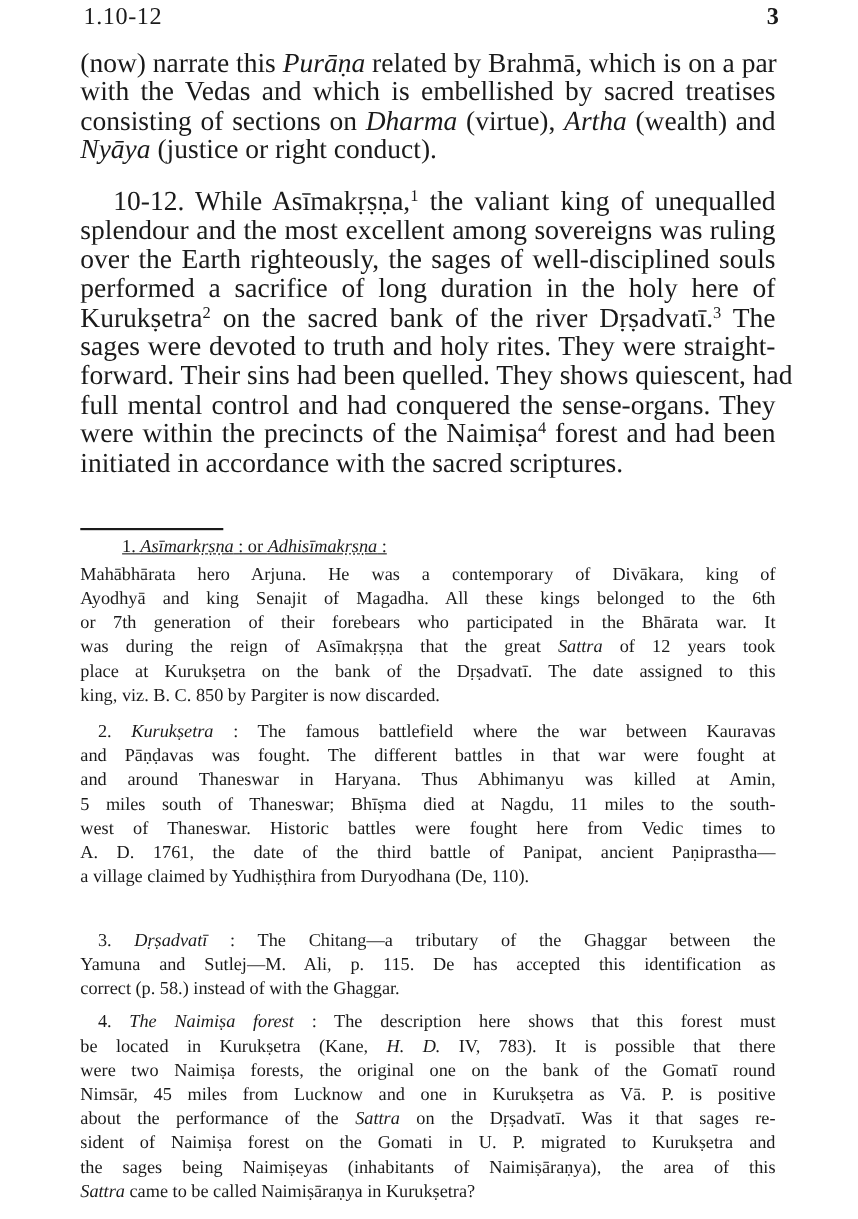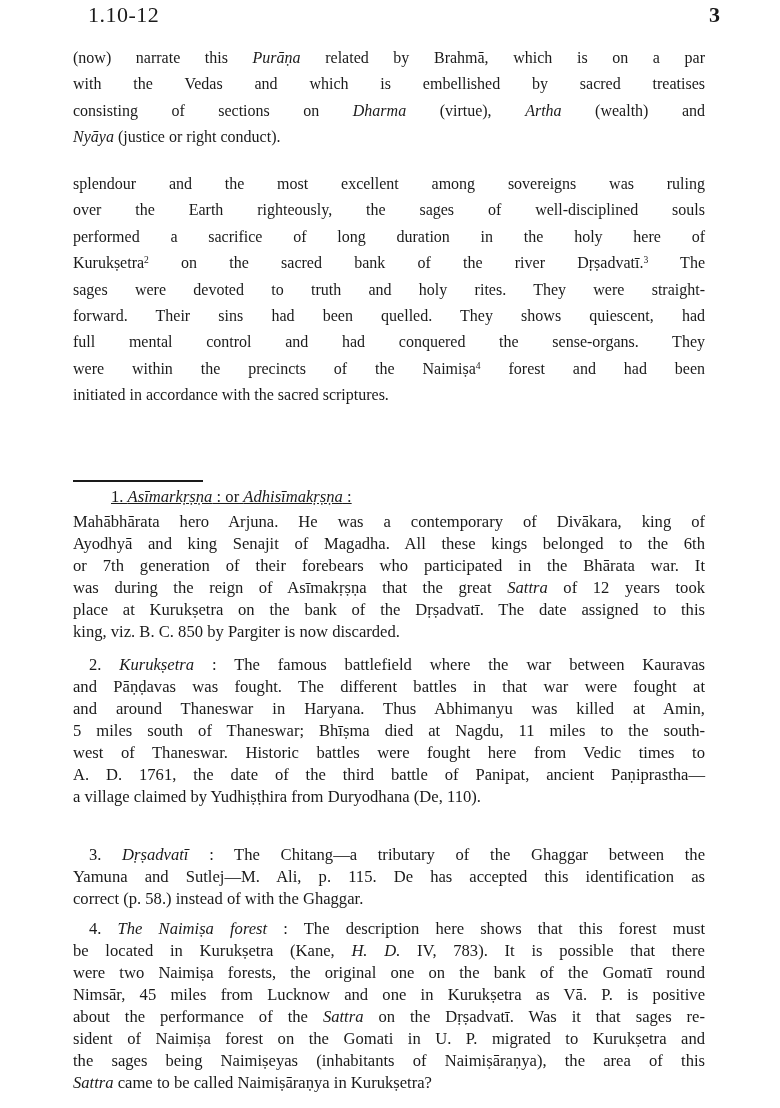--- a/index.html
+++ b/index.html
@@ -1,23 +1,23 @@
 <!DOCTYPE html>
 <html><head>
   <meta charset="utf-8">
   <style>
     html, body { margin: 0; padding: 0; background: #ffffff; }
     body { width: 780px; height: 1108px; position: relative; overflow: hidden; color: #1a1a1a; font-family: "Liberation Serif", "DejaVu Serif", serif; }
-    .header { position: absolute; top: 2px; left: 88px; width: 632px; height: 30px; text-align: center; }
+    .header { position: absolute; top: 2px; left: 76px; width: 632px; height: 30px; text-align: center; }
     .running-head { position: absolute; left: 0; top: 0; font-size: 22px; letter-spacing: 0.5px; }
     .page-num { position: absolute; right: 0; top: 0; font-size: 22px; font-weight: bold; }
     .main { position: absolute; left: 73px; width: 632px; }
     .line { display: block; text-align: justify; text-align-last: justify; white-space: nowrap; }
     .line.last { text-align-last: left; }
-    .body-text { font-size: 16px; line-height: 26.4px; }
+    .body-text { font-size: 25px; line-height: 26.4px; }
     .p1 { top: 45px; }
     .p2 { top: 171px; }
     .rule { position: absolute; left: 73px; top: 480px; width: 130px; height: 0; border-top: 2px solid #1a1a1a; }
     .notes { font-size: 16.6px; line-height: 22px; }
     .fn1 { top: 486px; }
     .fn2 { top: 654px; }
     .fn3 { top: 844px; }
     .fn4 { top: 918px; }
     i { font-style: italic; }
     sup { font-size: 0.6em; vertical-align: 0.55em; line-height: 0; }
@@ -32,20 +32,21 @@
 </div>
 
 <div class="main body-text p1">
     <span class="line">(now) narrate this <i>Purāṇa</i> related by Brahmā, which is on a par</span>
     <span class="line">with the Vedas and which is embellished by sacred treatises</span>
     <span class="line">consisting of sections on <i>Dharma</i> (virtue), <i>Artha</i> (wealth) and</span>
     <span class="line last"><i>Nyāya</i> (justice or right conduct).</span>
   </div>
 
 <div class="main body-text p2">
+    <span class="line" style="padding-left: 30px;">10-12.  While Asīmakṛṣṇa,<sup>1</sup> the valiant king of unequalled</span>
     <span class="line">splendour and the most excellent among sovereigns was ruling</span>
     <span class="line">over the Earth righteously, the sages of well-disciplined souls</span>
     <span class="line">performed a sacrifice of long duration in the holy here of</span>
     <span class="line">Kurukṣetra<sup>2</sup> on the sacred bank of the river Dṛṣadvatī.<sup>3</sup> The</span>
     <span class="line">sages were devoted to truth and holy rites. They were straight-</span>
     <span class="line">forward. Their sins had been quelled. They shows quiescent, had</span>
     <span class="line">full mental control and had conquered the sense-organs. They</span>
     <span class="line">were within the precincts of the Naimiṣa<sup>4</sup> forest and had been</span>
     <span class="line last">initiated in accordance with the sacred scriptures.</span>
   </div>

